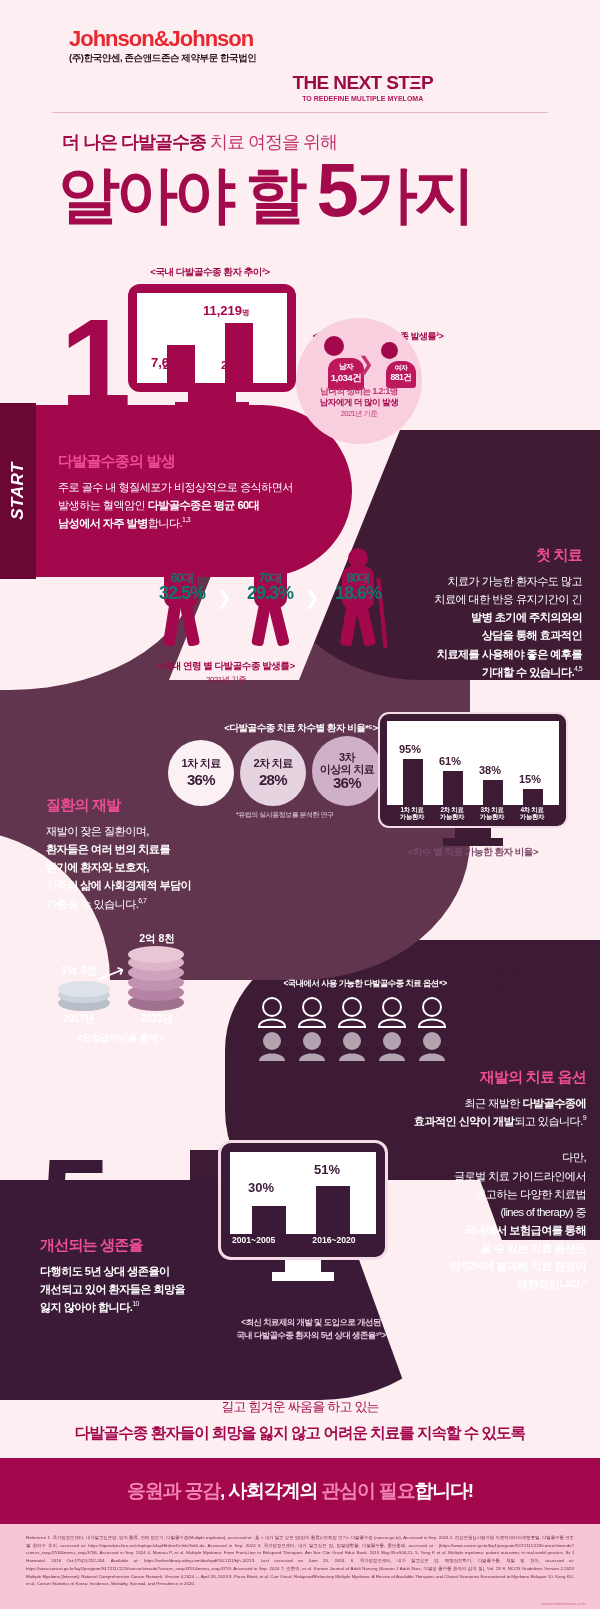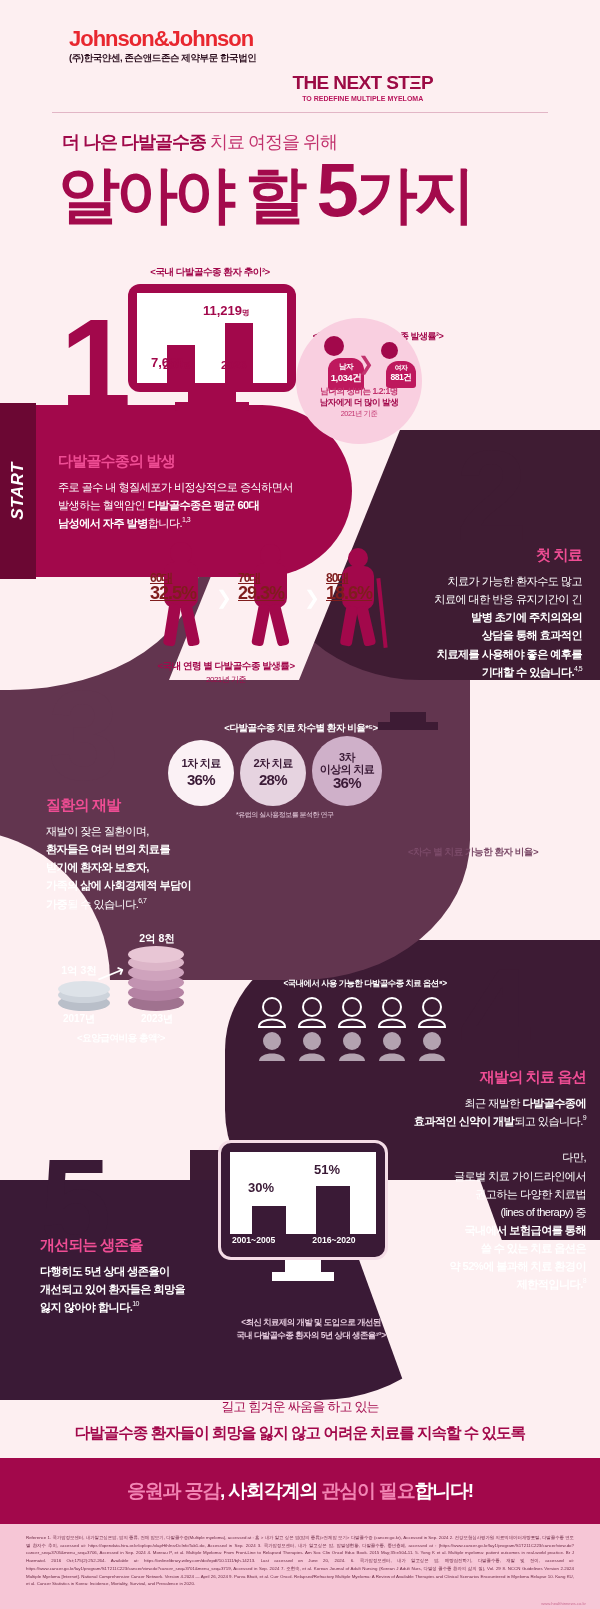--- a/index.html
+++ b/index.html
@@ -103,21 +103,21 @@
   .gtxt{position:absolute;text-align:center;width:126px;left:296px;font-size:8.6px;font-weight:bold;color:#c2336e;letter-spacing:-0.5px;}
 
   
   .pfig{position:absolute;}
   .pfig .head{border-radius:50%;background:#a2084b;margin:0 auto;}
   .pfig .body{background:#be185d;border-radius:12px 12px 3px 3px;margin-left:12px;}
   .pfig .lab{position:absolute;width:100%;text-align:center;color:#fff;font-weight:bold;letter-spacing:-0.5px;}
 
   
   .walkers{position:absolute;left:150px;top:528px;width:290px;height:130px;}
-  .agebadge{position:absolute;text-align:left;color:#7f1d1d;font-weight:bold;letter-spacing:-1px;text-decoration:underline;}
+  .agebadge{position:absolute;text-align:center;color:#0f766e;font-weight:bold;letter-spacing:-1px;}
   .agebadge .a1{font-size:12px;display:block;line-height:1;}
   .agebadge .a2{font-size:18px;display:block;line-height:1.05;}
   .gt{position:absolute;color:#fff;font-size:19px;font-weight:bold;}
 
   
   .bub{position:absolute;border-radius:50%;display:flex;flex-direction:column;align-items:center;justify-content:center;
        color:#3a1a36;font-weight:bold;letter-spacing:-0.6px;text-align:center;line-height:1.2;}
   .bub .l1{font-size:11px;}
   .bub .l2{font-size:15px;}
 
@@ -322,20 +322,42 @@
     <div class="coin" style="left:0;top:-2px;width:56px;height:17px;background:#e8c6d5;"></div>
   </div>
   <div style="position:absolute;left:96px;top:962px;color:#ffffff;font-size:20px;transform:rotate(-22deg);">⟶</div>
   <div style="position:absolute;left:44px;top:964px;width:70px;text-align:center;color:#ffffff;font-size:10.5px;font-weight:bold;">1억 3천</div>
   <div style="position:absolute;left:122px;top:932px;width:70px;text-align:center;color:#ffffff;font-size:10.5px;font-weight:bold;">2억 8천</div>
   <div style="position:absolute;left:44px;top:1012px;width:70px;text-align:center;color:#ffffff;font-size:10px;font-weight:bold;">2017년</div>
   <div style="position:absolute;left:122px;top:1012px;width:70px;text-align:center;color:#ffffff;font-size:10px;font-weight:bold;">2023년</div>
   <div class="cap" style="left:36px;top:1032px;width:170px;color:#ffffff;">&lt;요양급여비용 총액²&gt;</div>
 
   <div class="mon2">
+    <div class="screen">
+      <div class="inner">
+        <div class="b2" style="left:16px;height:46px;"></div>
+        <div class="b2" style="left:56px;height:34px;"></div>
+        <div class="b2" style="left:96px;height:25px;"></div>
+        <div class="b2" style="left:136px;height:16px;"></div>
+        <div class="b2l" style="left:12px;top:22px;">95%</div>
+        <div class="b2l" style="left:52px;top:34px;">61%</div>
+        <div class="b2l" style="left:92px;top:43px;">38%</div>
+        <div class="b2l" style="left:132px;top:52px;">15%</div>
+      </div>
+      <div style="position:relative;width:172px;height:14px;">
+        <div class="b2x" style="left:4px;top:1px;width:42px;white-space:pre-line;">1차 치료
+가능환자</div>
+        <div class="b2x" style="left:44px;top:1px;width:42px;white-space:pre-line;">2차 치료
+가능환자</div>
+        <div class="b2x" style="left:84px;top:1px;width:42px;white-space:pre-line;">3차 치료
+가능환자</div>
+        <div class="b2x" style="left:124px;top:1px;width:42px;white-space:pre-line;">4차 치료
+가능환자</div>
+      </div>
+    </div>
     <div style="width:36px;height:10px;background:#3d1b34;margin:0 auto;"></div>
     <div style="width:60px;height:8px;background:#3d1b34;margin:0 auto;"></div>
   </div>
   <div class="cap" style="left:378px;top:846px;width:190px;color:#7b4a68;">&lt;차수 별 치료 가능한 환자 비율&gt;</div>
 
   <div class="bignum n4">4</div>
   <div class="cap" style="left:250px;top:978px;width:230px;color:#ffffff;font-size:8.4px;">&lt;국내에서 사용 가능한 다발골수종 치료 옵션⁸&gt;</div>
 
   <div class="ppl">
     <svg width="220" height="70" viewBox="0 0 220 70">

